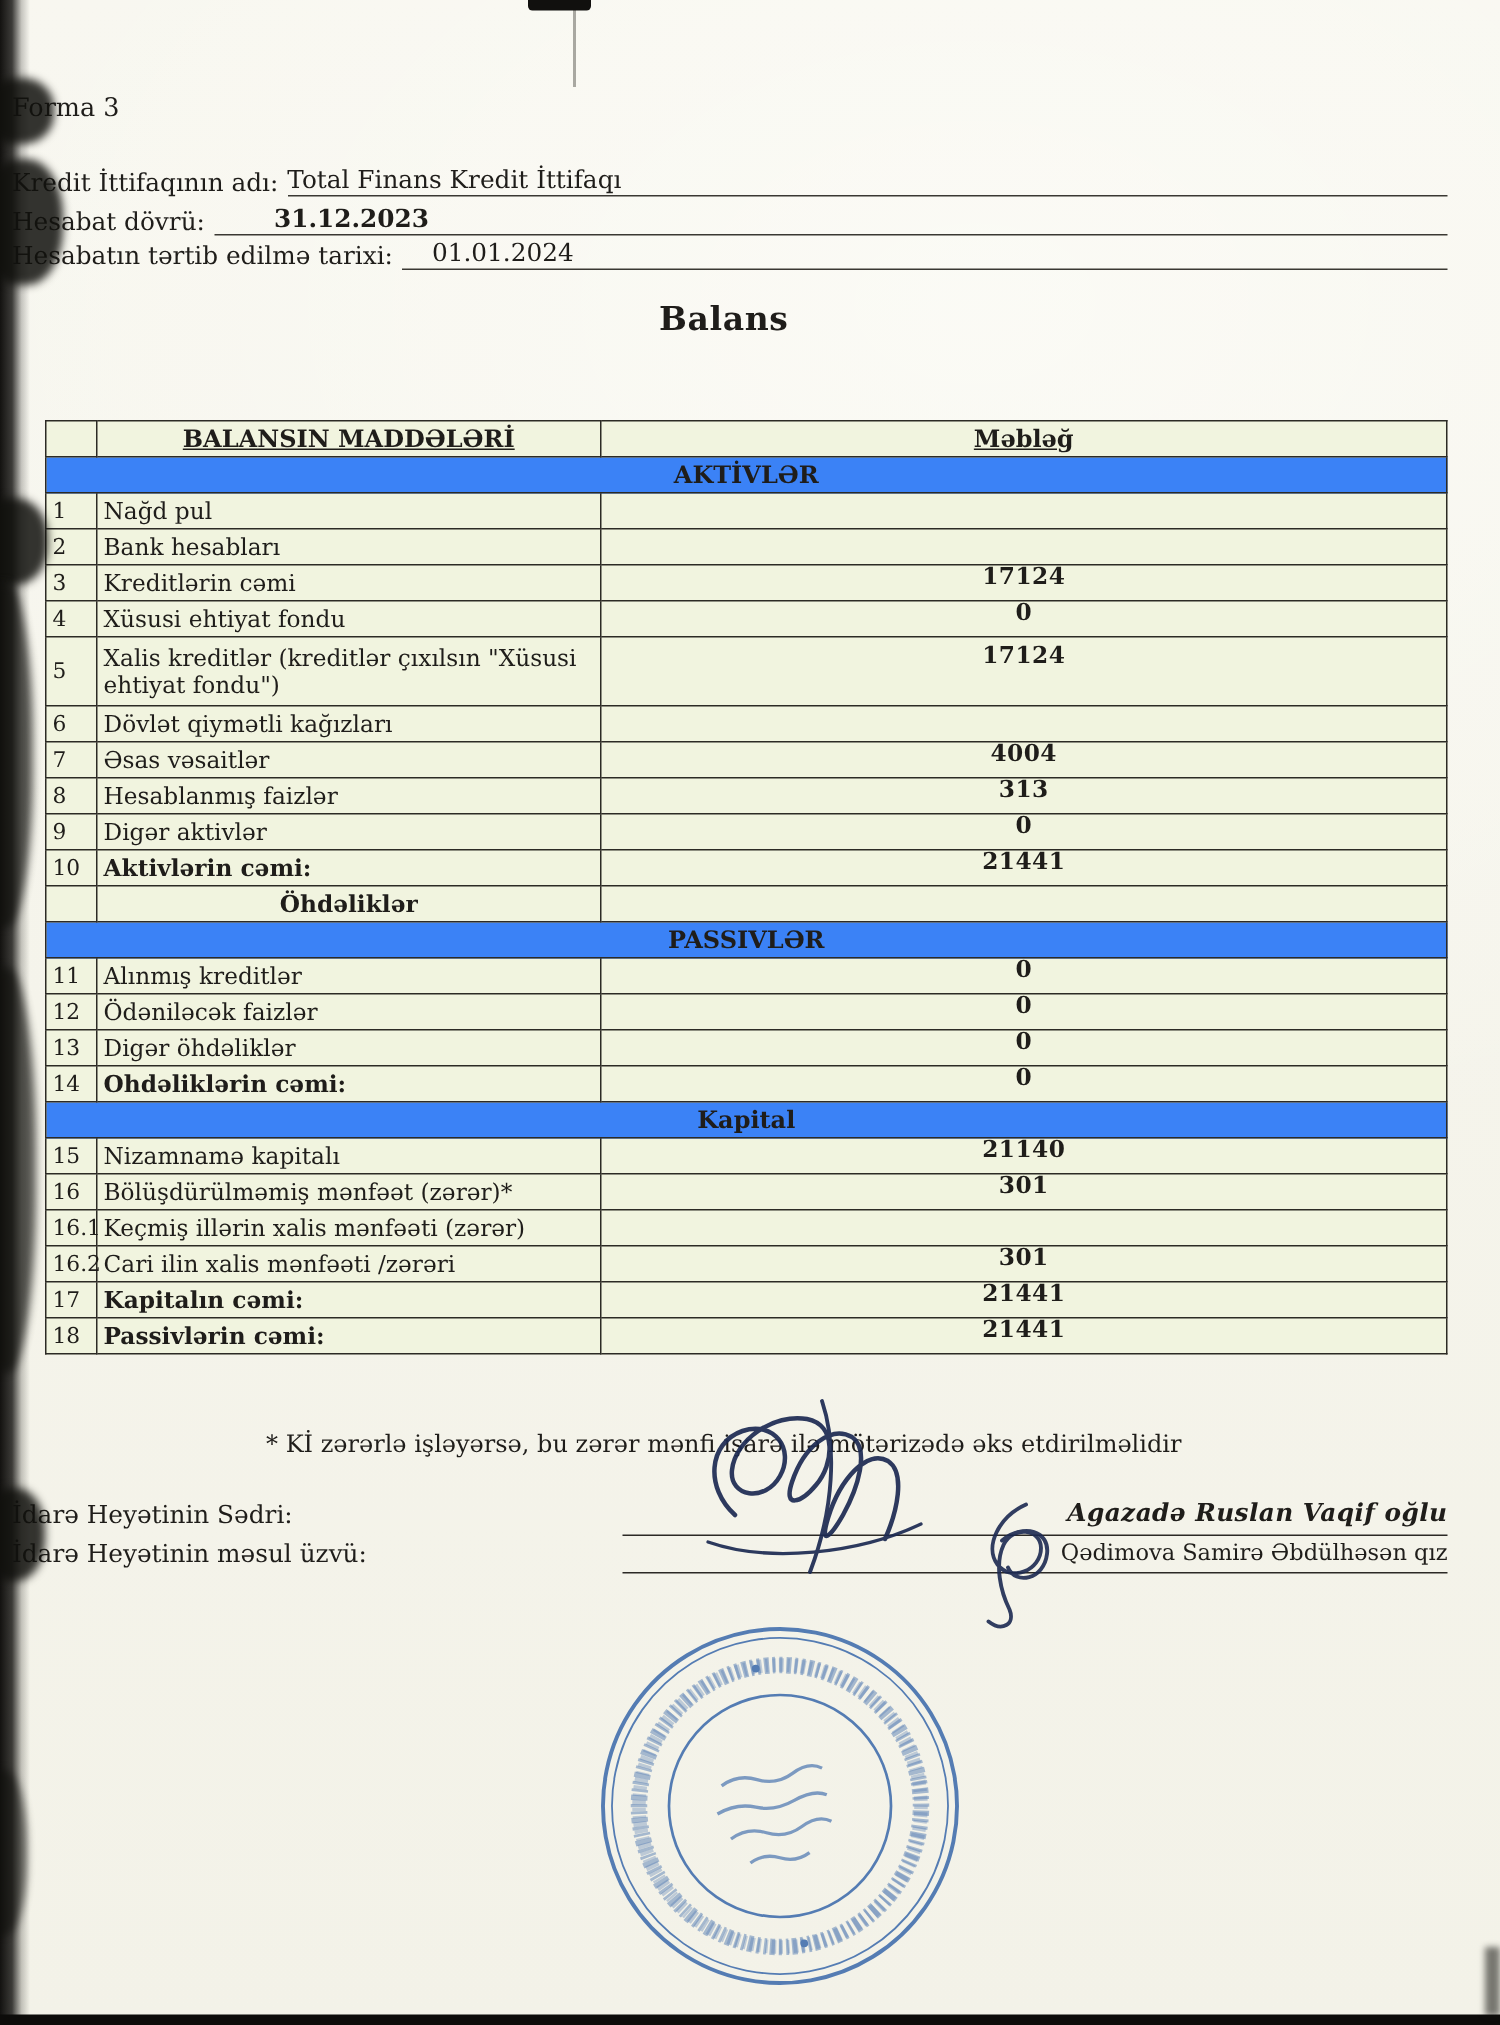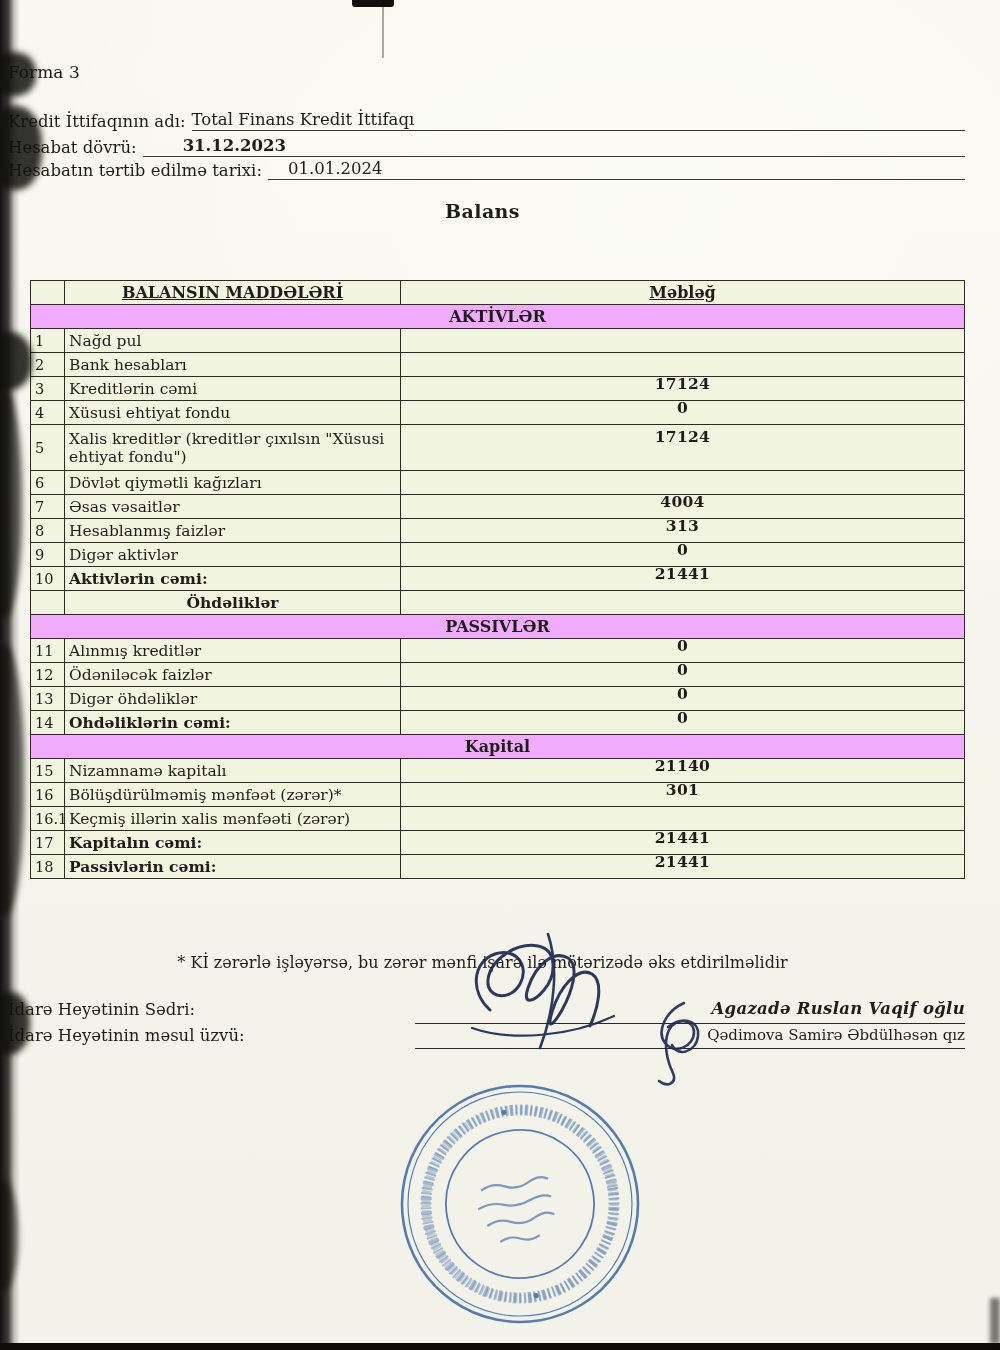--- a/index.html
+++ b/index.html
@@ -35,30 +35,30 @@
   .form-no{position:absolute;left:8px;top:62px;font-size:17px;}
   .field-row{position:absolute;left:8px;right:35px;display:flex;align-items:flex-end;font-size:16.5px;}
   .fr1{top:110px;}
   .fr2{top:136px;}
   .fr3{top:159px;}
   .field-label{white-space:nowrap;padding-right:6px;}
   .field-rest{flex:1;border-bottom:1.4px solid #3a3833;padding-bottom:1px;}
   .fr1 .field-value{}
   .fr2 .field-value{margin-left:40px;font-weight:bold;}
   .fr3 .field-value{margin-left:20px;}
-  .doc-title{position:absolute;left:0;right:35px;top:200px;text-align:center;font-weight:bold;font-size:19px;letter-spacing:.4px;}
+  .doc-title{position:absolute;left:0;right:35px;top:200px;text-align:center;font-weight:bold;font-size:22px;letter-spacing:.4px;}
 
   
   table.balance{position:absolute;left:30px;top:280px;width:935px;border-collapse:collapse;table-layout:fixed;
     font-size:15.5px;background:#f1f4df;}
   table.balance col.c-num{width:34px;}
   table.balance col.c-label{width:336px;}
   table.balance td,table.balance th{border:1px solid #2c2a25;padding:0 4px;height:23px;vertical-align:middle;}
   .hdr-items,.hdr-amount{font-weight:bold;text-align:center;font-size:16px;height:26px;text-decoration:underline;}
-  .section-cell{font-weight:bold;text-align:center;font-size:16px;height:21px;background:#f0abfc;}
+  .section-cell{font-weight:bold;text-align:center;font-size:16px;height:21px;background:#3b82f6;}
   .subheader-cell{font-weight:bold;text-align:center;}
   td.num{font-size:14.5px;padding-left:5px;}
   td.lbl{padding-left:6px;margin-left:36px;}
   td.amount{text-align:center;}
   td.amount .val{position:relative;top:-5px;font-weight:bold;letter-spacing:.3px;}
   tr.bold td.lbl{font-weight:bold;}
   tr.tall td{height:45px;}
   tr.tall td.amount{vertical-align:top;}
   tr.tall td.amount .val{top:2px;}
 
@@ -206,20 +206,25 @@
         </tr>
         <tr>
           <td class="num"><span>16</span></td>
           <td class="lbl"><span>Bölüşdürülməmiş mənfəət (zərər)*</span></td>
           <td class="amount"><span class="val">301</span></td>
         </tr>
         <tr>
           <td class="num"><span>16.1</span></td>
           <td class="lbl"><span>Keçmiş illərin xalis mənfəəti (zərər)</span></td>
           <td class="amount"></td>
+        </tr>
+        <tr>
+          <td class="num"><span>16.2</span></td>
+          <td class="lbl"><span>Cari ilin xalis mənfəəti /zərəri</span></td>
+          <td class="amount"><span class="val">301</span></td>
         </tr>
         <tr class="bold">
           <td class="num"><span>17</span></td>
           <td class="lbl"><span>Kapitalın cəmi:</span></td>
           <td class="amount"><span class="val">21441</span></td>
         </tr>
         <tr class="bold">
           <td class="num"><span>18</span></td>
           <td class="lbl"><span>Passivlərin cəmi:</span></td>
           <td class="amount"><span class="val">21441</span></td>

